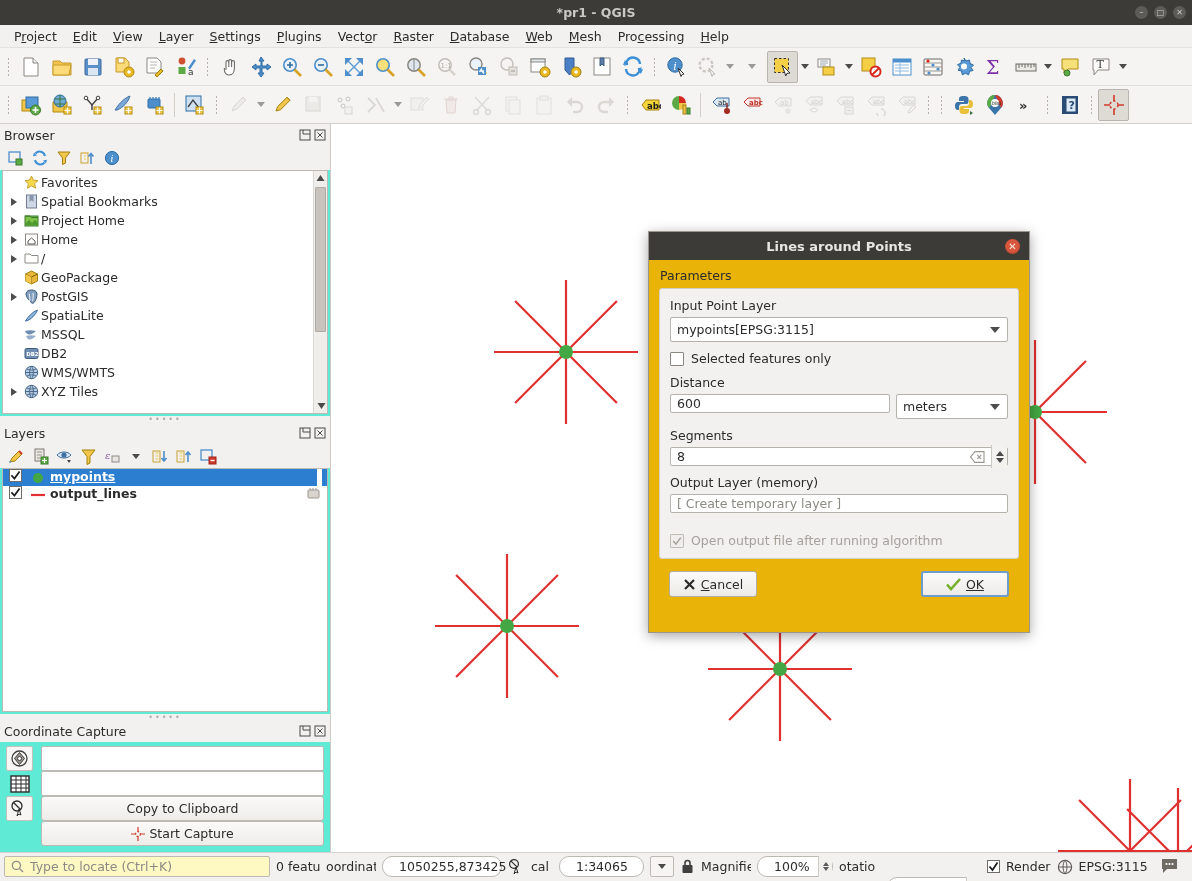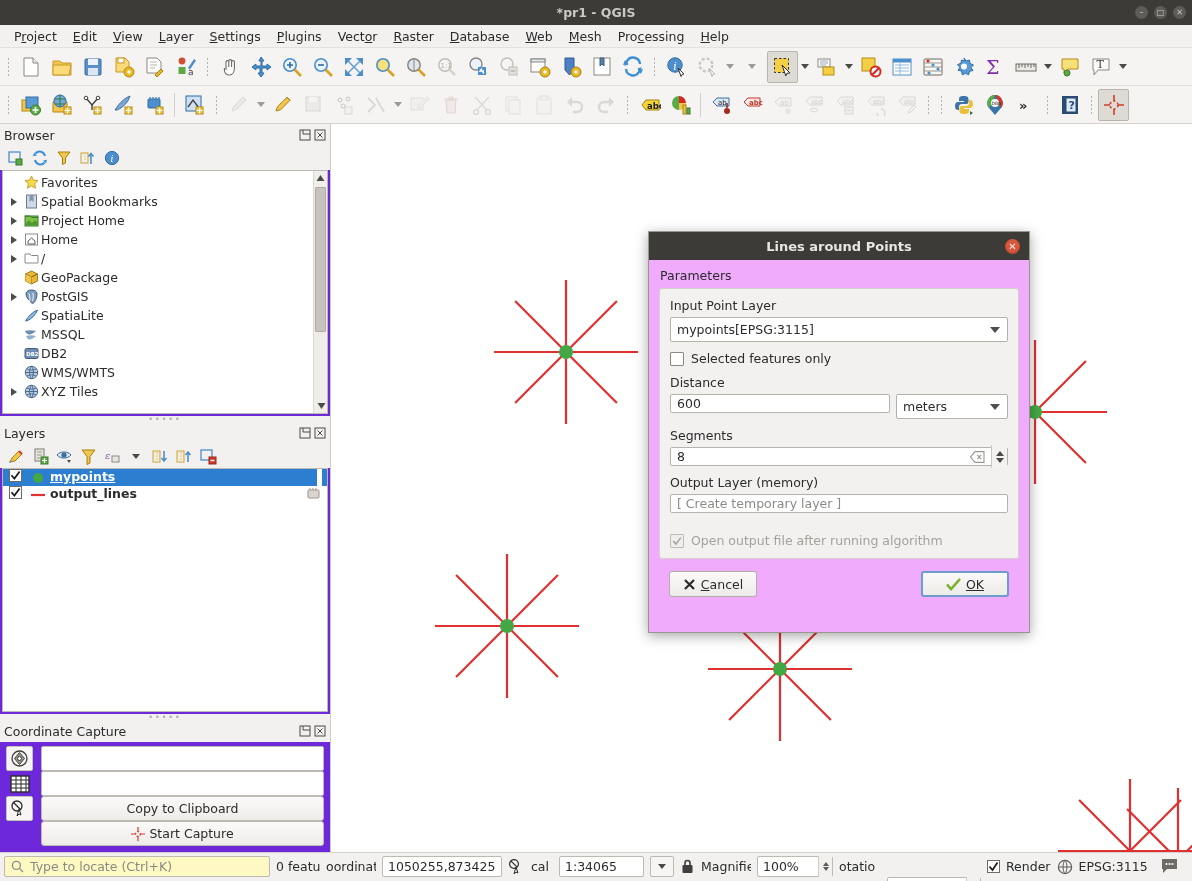--- a/index.html
+++ b/index.html
@@ -52,21 +52,21 @@
     background-size: 3px 4px;
   }
   .vsep { width: 1px; height: 24px; background: #d3cfc9; margin: 0 4px; }
   .caretbtn { width: 13px; height: 32px; display:flex; align-items:center; justify-content:center; }
   .caret { width:0;height:0;border-left:4px solid transparent;border-right:4px solid transparent;border-top:5px solid #4a4a4a; }
   .caret.dim { border-top-color:#9a9a9a; }
   svg { display:block; }
 
   
   .body-row { display: flex; height: 728px; }
-  .leftpanel { width: 331px; background: #6d28d9; display: flex; flex-direction: column;
+  .leftpanel { width: 331px; background: #5eead4; display: flex; flex-direction: column;
                border-right: 1px solid #cfcbc5; }
   .panel-head {
     height: 22px; display: flex; align-items: center; padding: 0 4px 0 4px;
     font-size: 12.5px; color: #2b2b2b; background: #f2f1f0;
   }
   .panel-title { flex: 1; }
   .panel-ctrls { display: flex; gap: 3px; align-items: center; }
   .pbtn { width: 12px; height: 12px; display:flex; align-items:center; justify-content:center; }
 
   .panel-toolbar { height: 24px; display: flex; align-items: center; gap: 2px; padding-left: 5px;
@@ -120,34 +120,34 @@
   
   .statusbar {
     height: 28px; background:#f2f1f0; border-top:1px solid #d5d2cd;
     display:flex; align-items:center; padding: 0 4px; gap: 6px;
   }
   .locate {
     width: 266px; height: 21px; background:#fef9c3; border:1px solid #bdb9b3; border-radius:2px;
     display:flex; align-items:center; padding-left:6px; gap:6px; color:#8d8a85; font-size:12.5px;
   }
   .sb-text { font-size:12.5px; color:#2b2b2b; white-space:nowrap; overflow:hidden; }
-  .sb-field { height:21px; background:#fff; border:1px solid #bdb9b3; border-radius:2px;
-              display:flex; align-items:center; padding:0 5px; font-size:12.5px; }
+  .sb-field { height:21px; background:#fff; border:1px solid #bdb9b3; border-radius:10px;
+              display:flex; align-items:center; padding:0 16px; font-size:12.5px; }
   .sb-combo { height:21px; background:#f6f5f3; border:1px solid #bdb9b3; border-radius:2px;
               display:flex; align-items:center; padding:0 4px; }
   .spin { width:14px; height:21px; border-left:1px solid #cfcbc5; display:flex; flex-direction:column;
           align-items:center; justify-content:center; gap:1px; background:#f3f1ee;}
   .spin .up{width:0;height:0;border-left:3.5px solid transparent;border-right:3.5px solid transparent;border-bottom:4px solid #5a5a5a;}
   .spin .dn{width:0;height:0;border-left:3.5px solid transparent;border-right:3.5px solid transparent;border-top:4px solid #5a5a5a;}
   .sb-chk { width:13px;height:13px;border:1px solid #6f6c67;background:#fff;display:flex;align-items:center;justify-content:center;}
 
   
   .dialog {
     position: absolute; left: 648px; top: 231px; width: 382px; height: 402px;
-    background: #f0abfc; border: 1px solid #9a958e;
+    background: #eab308; border: 1px solid #9a958e;
     box-shadow: 0 3px 12px rgba(0,0,0,.35);
   }
   .dlg-title {
     height: 28px; background: #3c3b37; display:flex; align-items:center; justify-content:center;
     position: relative;
   }
   .dlg-title .t { color:#e8e6e2; font-weight:bold; font-size:13px; }
   .dlg-close {
     position:absolute; right:9px; top:7px; width:15px;height:15px;border-radius:50%;
     background:#d9573c; display:flex;align-items:center;justify-content:center;

